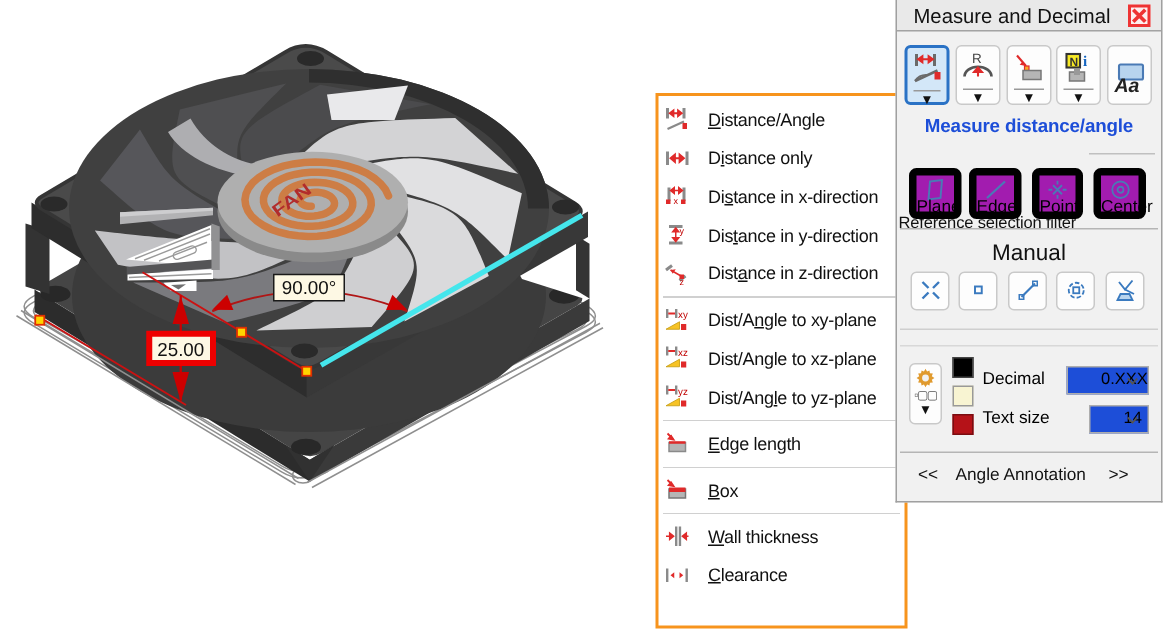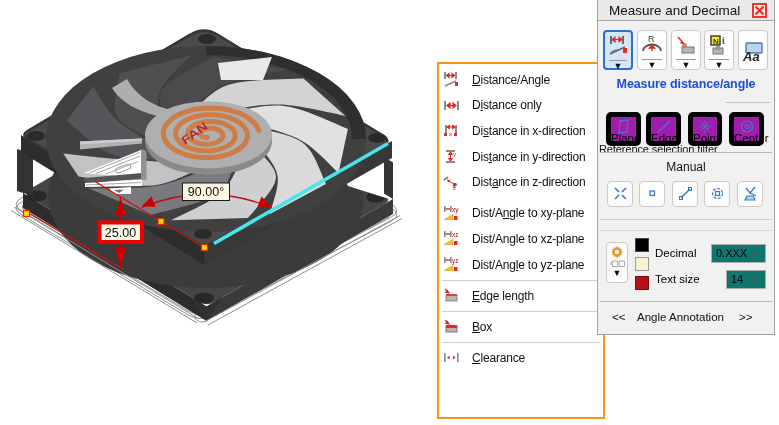--- a/index.html
+++ b/index.html
@@ -20,31 +20,31 @@
 #mdtitle { position:absolute; top:77px; left:597px; width:178px; text-align:center;
   font-size:12.5px; letter-spacing:-0.1px; font-weight:bold; color:#1d4ed8; }
 #rsf { position:absolute; top:96px; left:599px; font-size:11px; letter-spacing:-0.1px; color:#111;margin-top:47px; }
 #rsfline { position:absolute; top:102px; left:726px; width:44px; border-top:1px solid #c0c0c0; }
 .fb { position:absolute; top:112px; height:34px; background:#a21caf; border:5px solid #000000;
   border-radius:5px; text-align:center; }
 .fbi { height:17px; padding-top:2px; }
 .fbi svg { vertical-align:top; }
 .fbt { font-size:11.5px; color:#000; margin-top:-2px; }
 .psep { position:absolute; left:3px; width:172px; border-top:1px solid #b5b5b5; }
-#manual { position:absolute; top:160px; left:597px; width:178px; text-align:center; font-size:12px; color:#111; }
+#manual { position:absolute; top:160px; left:597px; width:178px; text-align:center; font-size:15px; color:#111; }
 .mb { position:absolute; top:181px; width:26px; height:26px; background:#fdfdfd;
   border:1px solid #c9c9c9; border-radius:4px; text-align:center; }
 .mb svg { margin-top:4px; vertical-align:top; }
 #gearb { position:absolute; left:606px; top:242px; width:22px; height:41px; background:#fdfdfd;
   border:1px solid #c9c9c9; border-radius:4px; text-align:center; overflow:hidden; }
 #gearb svg { vertical-align:top; }
 .sw { position:absolute; left:38px; width:14px; height:14px; }
 .plabel { position:absolute; left:58px; font-size:11.5px; color:#000; }
-.dd { position:absolute; background:#0f766e; border:1px solid #adadad; font-size:11px; color:#000;
-  line-height:17px; padding-left:4px; }
+.dd { position:absolute; background:#1d4ed8; border:1px solid #adadad; font-size:11px; color:#000;
+  line-height:17px; padding-left:22px; }
 .dd .ddch { right:6px; top:5px; }
 .ddch { position:absolute; right:5px; top:3px; width:8px; height:8px; }
 #selrow { position:absolute; top:311px; left:0; width:779px; font-size:11.5px; color:#111; }
 #menu { position:absolute; left:437px; top:62px; width:168px; height:357px; background:#fff;
   border:2.5px solid #f7941d; padding-top:3px; }
 .mi { height:25.7px; position:relative; }
 .mic { position:absolute; left:4px; top:4px; }
 .mic svg { display:block; }
 .mtx { position:absolute; left:33px; top:5.5px; font-size:12px; letter-spacing:-0.2px; color:#111; }
 .msep { height:5.3px; margin:0 3px; background:linear-gradient(transparent 44%, #d0d0d0 44%, #d0d0d0 58%, transparent 58%); }
@@ -254,20 +254,31 @@
           <rect x="3" y="8" width="11" height="6" fill="#b5b5b5" stroke="#777" stroke-width="1"></rect>
           <rect x="3" y="7" width="11" height="3" fill="#e02a2a"></rect>
         </svg>
       </span>
       <span class="mtx"><u>B</u>ox</span>
     </div>
 <div class="msep"></div>
 <div class="mi">
       <span class="mic">
         <svg width="17" height="17" viewBox="0 0 17 17">
+          <rect x="7" y="2" width="1.6" height="13" fill="#8a8a8a"></rect>
+          <rect x="9.5" y="2" width="1.6" height="13" fill="#8a8a8a"></rect>
+          <path d="M1 8.5 H6 M6 8.5 l-2.5 -2 v4 z" stroke="#e02a2a" stroke-width="1.1" fill="#e02a2a"></path>
+          <path d="M16 8.5 H12 M12 8.5 l2.5 -2 v4 z" stroke="#e02a2a" stroke-width="1.1" fill="#e02a2a"></path>
+        </svg>
+      </span>
+      <span class="mtx"><u>W</u>all thickness</span>
+    </div>
+<div class="mi">
+      <span class="mic">
+        <svg width="17" height="17" viewBox="0 0 17 17">
           <rect x="1" y="4" width="1.6" height="9" fill="#8a8a8a"></rect>
           <rect x="14" y="4" width="1.6" height="9" fill="#8a8a8a"></rect>
           <path d="M4 8.5 l2.5 -2 v4 z" fill="#e02a2a"></path>
           <path d="M12.5 8.5 l-2.5 -2 v4 z" fill="#e02a2a"></path>
         </svg>
       </span>
       <span class="mtx"><u>C</u>learance</span>
     </div>
 </div>
 <div id="panel">

